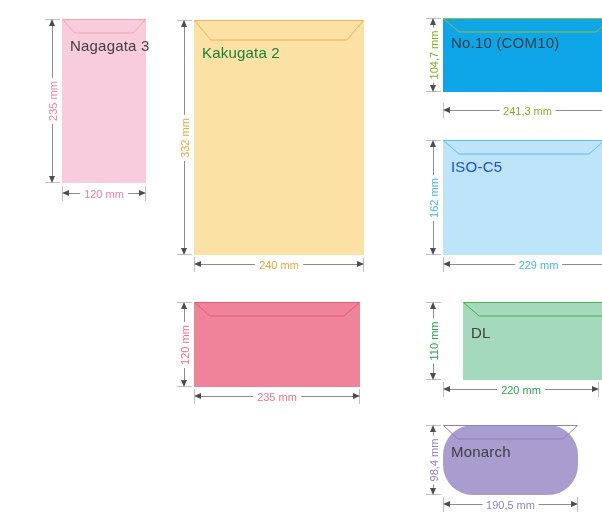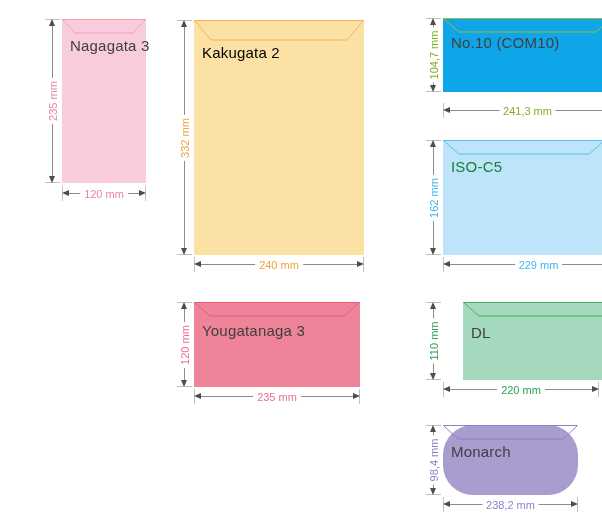--- a/index.html
+++ b/index.html
@@ -58,21 +58,21 @@
       <span class="ah right"></span>
       <span class="hlabel" style="color: rgb(236, 132, 164);">120 mm</span>
     </div>
   </div>
 
   <div>
     <div class="env" style="left: 165px; top: 20px; width: 170px; height: 235px; background-color: rgb(252, 225, 164);">
       <svg class="flap" width="170" height="21" viewBox="0 0 170 21">
         <polygon points="0.5,0.5 169.5,0.5 153,20 17,20" style="stroke: rgb(240, 178, 84);"></polygon>
       </svg>
-      <span class="envname" style="left: 8px; top: 24px; color: #000000;">Kakugata 2</span>
+      <span class="envname" style="left: 8px; top: 24px; color: #15803d;">Kakugata 2</span>
     </div>
     <div class="vdim" style="left:148px; top:20px; width:15px; height:235px;">
       <span class="ext a"></span>
       <span class="ext b"></span>
       <span class="dline"></span>
       <span class="ah up"></span>
       <span class="ah down"></span>
       <span class="vlabel" style="color: rgb(240, 164, 60);">332 mm</span>
     </div>
     <div class="hdim" style="left:165px; top:257px; width:170px; height:15px;">
@@ -108,21 +108,21 @@
       <span class="ah right"></span>
       <span class="hlabel" style="color: rgb(127, 176, 34);">241,3 mm</span>
     </div>
   </div>
 
   <div>
     <div class="env" style="left: 414px; top: 140px; width: 162px; height: 115px; background-color: rgb(189, 228, 248);">
       <svg class="flap" width="162" height="15" viewBox="0 0 162 15">
         <polygon points="0.5,0.5 161.5,0.5 146,14 16,14" style="stroke: rgb(88, 191, 238);"></polygon>
       </svg>
-      <span class="envname" style="left: 8px; top: 18px; color: #15803d;">ISO-C5</span>
+      <span class="envname" style="left: 8px; top: 18px; color: #1d4ed8;">ISO-C5</span>
     </div>
     <div class="vdim" style="left:397px; top:140px; width:15px; height:115px;">
       <span class="ext a"></span>
       <span class="ext b"></span>
       <span class="dline"></span>
       <span class="ah up"></span>
       <span class="ah down"></span>
       <span class="vlabel" style="color: rgb(68, 181, 233);">162 mm</span>
     </div>
     <div class="hdim" style="left:414px; top:257px; width:162px; height:15px;padding-left:29px;">
@@ -133,21 +133,20 @@
       <span class="ah right"></span>
       <span class="hlabel" style="color: rgb(68, 181, 233);">229 mm</span>
     </div>
   </div>
 
   <div>
     <div class="env" style="left: 165px; top: 302px; width: 166px; height: 85px; background-color: rgb(238, 131, 153);">
       <svg class="flap" width="166" height="15" viewBox="0 0 166 15">
         <polygon points="0.5,0.5 165.5,0.5 150,14 16,14" style="stroke: rgb(230, 92, 114);"></polygon>
       </svg>
-      <span class="envname" style="left: 8px; top: 20px; color: rgb(64, 64, 64);">Yougatanaga 3</span>
     </div>
     <div class="vdim" style="left:148px; top:302px; width:15px; height:85px;">
       <span class="ext a"></span>
       <span class="ext b"></span>
       <span class="dline"></span>
       <span class="ah up"></span>
       <span class="ah down"></span>
       <span class="vlabel" style="color: rgb(234, 111, 142);">120 mm</span>
     </div>
     <div class="hdim" style="left:165px; top:389px; width:166px; height:15px;">
@@ -199,17 +198,17 @@
       <span class="ah up"></span>
       <span class="ah down"></span>
       <span class="vlabel" style="color: rgb(143, 128, 200);">98,4 mm</span>
     </div>
     <div class="hdim" style="left:414px; top:497px; width:135px; height:15px;">
       <span class="ext a"></span>
       <span class="ext b"></span>
       <span class="dline"></span>
       <span class="ah left"></span>
       <span class="ah right"></span>
-      <span class="hlabel" style="color: rgb(143, 128, 200);">238,2 mm</span>
+      <span class="hlabel" style="color: rgb(143, 128, 200);">190,5 mm</span>
     </div>
   </div>
 
 </div>
 
 </body></html>

